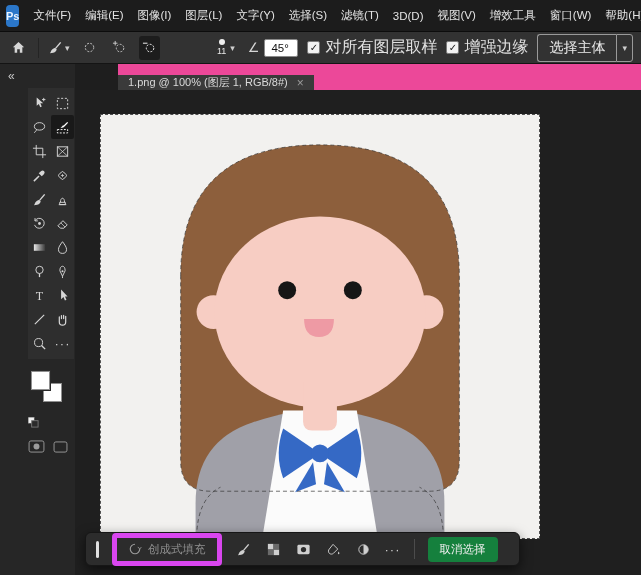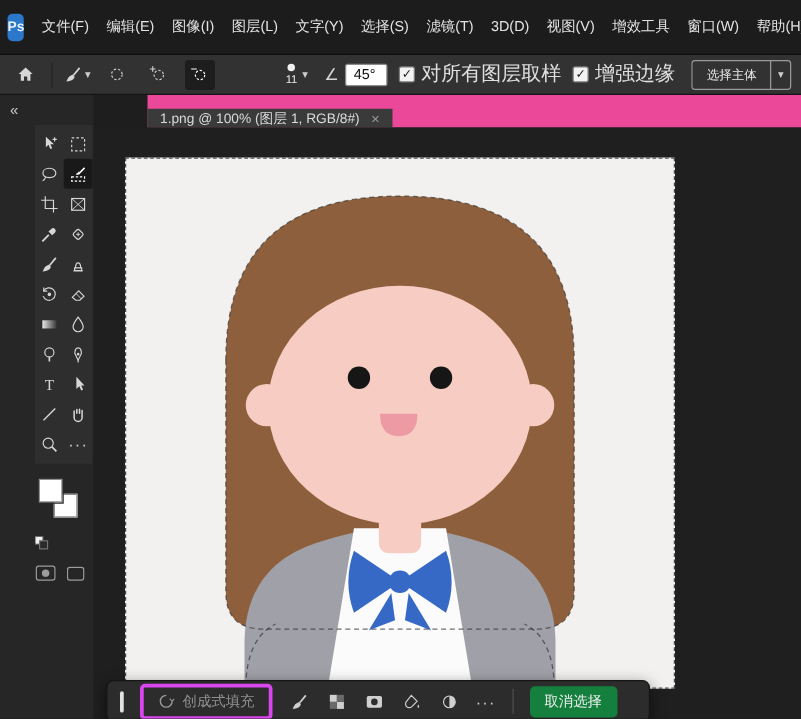--- a/index.html
+++ b/index.html
@@ -1,21 +1,21 @@
 <!DOCTYPE html>
 <html style="--hair: #8d5f3c; --skin: #f7cdc3; --mouth: #ee9aa4; --vest: #a0a0a8; --shirt: #fbfbfb; --bow: #3569c5; --eye: #161616; --paper: #f2f1ef;"><head>
 <meta charset="utf-8">
 <style>
   * { box-sizing: border-box; margin: 0; padding: 0; }
   html,body { background:#111; }
   body { font-family: "Liberation Sans", "DejaVu Sans", sans-serif; }
   .app { position:relative; width:641px; height:575px; overflow:hidden; background:#1e1e1e; color:#ddd; }
 
   
-  .menubar { height:44px; background:#1c1c1c; display:flex; align-items:center; border-bottom:1px solid #0c0c0c; }
+  .menubar { height:32px; background:#1c1c1c; display:flex; align-items:center; border-bottom:1px solid #0c0c0c; }
   .ps-logo { width:22px; height:22px; margin:0 7px 0 6px; background:#2b77c9; color:#eaf4ff;
              font-weight:bold; font-size:11px; display:flex; align-items:center; justify-content:center; border-radius:4px; }
   .menu-items { display:flex; height:100%; }
   .menu-item { padding:0 7px; font-size:11.5px; color:#e3e3e3; display:flex; align-items:center; white-space:nowrap; }
 
   
   .optionsbar { height:32px; background:#323232; border-bottom:1px solid #141414; display:flex; align-items:center; gap:9px; padding:0 8px; font-size:12px; }
   .ob-icon { width:24px; height:24px; display:flex; align-items:center; justify-content:center; }
   .ob-divider { width:1px; height:20px; background:#242424; }
   .preset { display:flex; align-items:center; gap:2px; }
@@ -28,21 +28,21 @@
   .size-num { font-size:9px; color:#e8e8e8; }
   .angle-w { display:flex; align-items:center; gap:5px; }
   .angle-sym { color:#d6d6d6; font-size:13px; }
   .num-input { background:#ffffff; color:#111; border:1px solid #8a8a8a; border-radius:2px; padding:2px 6px; font-size:11.5px; min-width:34px; }
   .check-w { display:flex; align-items:center; gap:5px; white-space:nowrap; }
   .cb { width:13px; height:13px; background:#f2f2f2; border:1px solid #7b7b7b; border-radius:2px; color:#1a1a1a;
         font-size:10px; line-height:11px; text-align:center; }
   .cb-label { color:#e0e0e0; font-size:16px; }
   .subject-group { margin-left:auto; display:flex; }
   .btn-subject { border:1px solid #9a9a9a; border-right:none; border-radius:3px 0 0 3px; background:transparent;
-                 color:#ececec; font-size:10px; padding:4px 11px; white-space:nowrap;text-align:right; }
+                 color:#ececec; font-size:14px; padding:4px 11px; white-space:nowrap;text-align:right; }
   .btn-subject-arrow { border:1px solid #9a9a9a; border-radius:0 3px 3px 0; padding:4px 5px; display:flex; align-items:center; }
 
   
   .main { display:flex; height:515px; }
   .left { width:75px; background:#262626; display:flex; flex-direction:column; }
   .collapse { height:24px; display:flex; align-items:center; padding-left:8px; color:#c8c8c8; font-size:12px; }
   .tools { width:46px; margin-left:28px; background:#2e2e2e; padding:3px 0 4px; }
   .tool-row { display:flex; }
   .tool { width:23px; height:24px; display:flex; align-items:center; justify-content:center; }
   .tool.selected { background:#191919; border-radius:2px; }
@@ -60,21 +60,21 @@
 
   .canvas-region { flex:1; position:relative; background:#1f1f1f; overflow:hidden; }
   .canvas { position:absolute; left:25px; top:24px; width:440px; height:425px; background:#f2f1ef; border:1px dashed #4f4f4f; }
   .canvas svg { display:block; }
 
   
   .taskbar { position:absolute; left:10px; top:442px; width:435px; height:34px; background:#2c2c2c;
              border:1px solid #161616; border-radius:6px; box-shadow:0 4px 12px rgba(0,0,0,.55);
              display:flex; align-items:center; gap:13px; padding:0 10px; }
   .grip { width:3px; height:17px; border-radius:2px; background:#e2e2e2; }
-  .pill { display:flex; align-items:center; gap:6px; border:3px solid #d946ef; border-radius:4px;
+  .pill { display:flex; align-items:center; gap:6px; border:5px solid #d946ef; border-radius:4px;
           padding:4px 11px; color:#909090; font-size:11.5px; white-space:nowrap; }
   .tb-icon { width:17px; height:17px; display:flex; align-items:center; justify-content:center; }
   .tb-more { color:#cfcfcf; font-size:13px; letter-spacing:1px; }
   .tb-divider { width:1px; height:20px; background:#4c4c4c; }
   .btn-deselect { background:#15803d; border-radius:4px; padding:5px 12px; color:#eeeeee; font-size:11.5px; white-space:nowrap; }
 </style>
 </head>
 <body>
 
 <div class="app">

